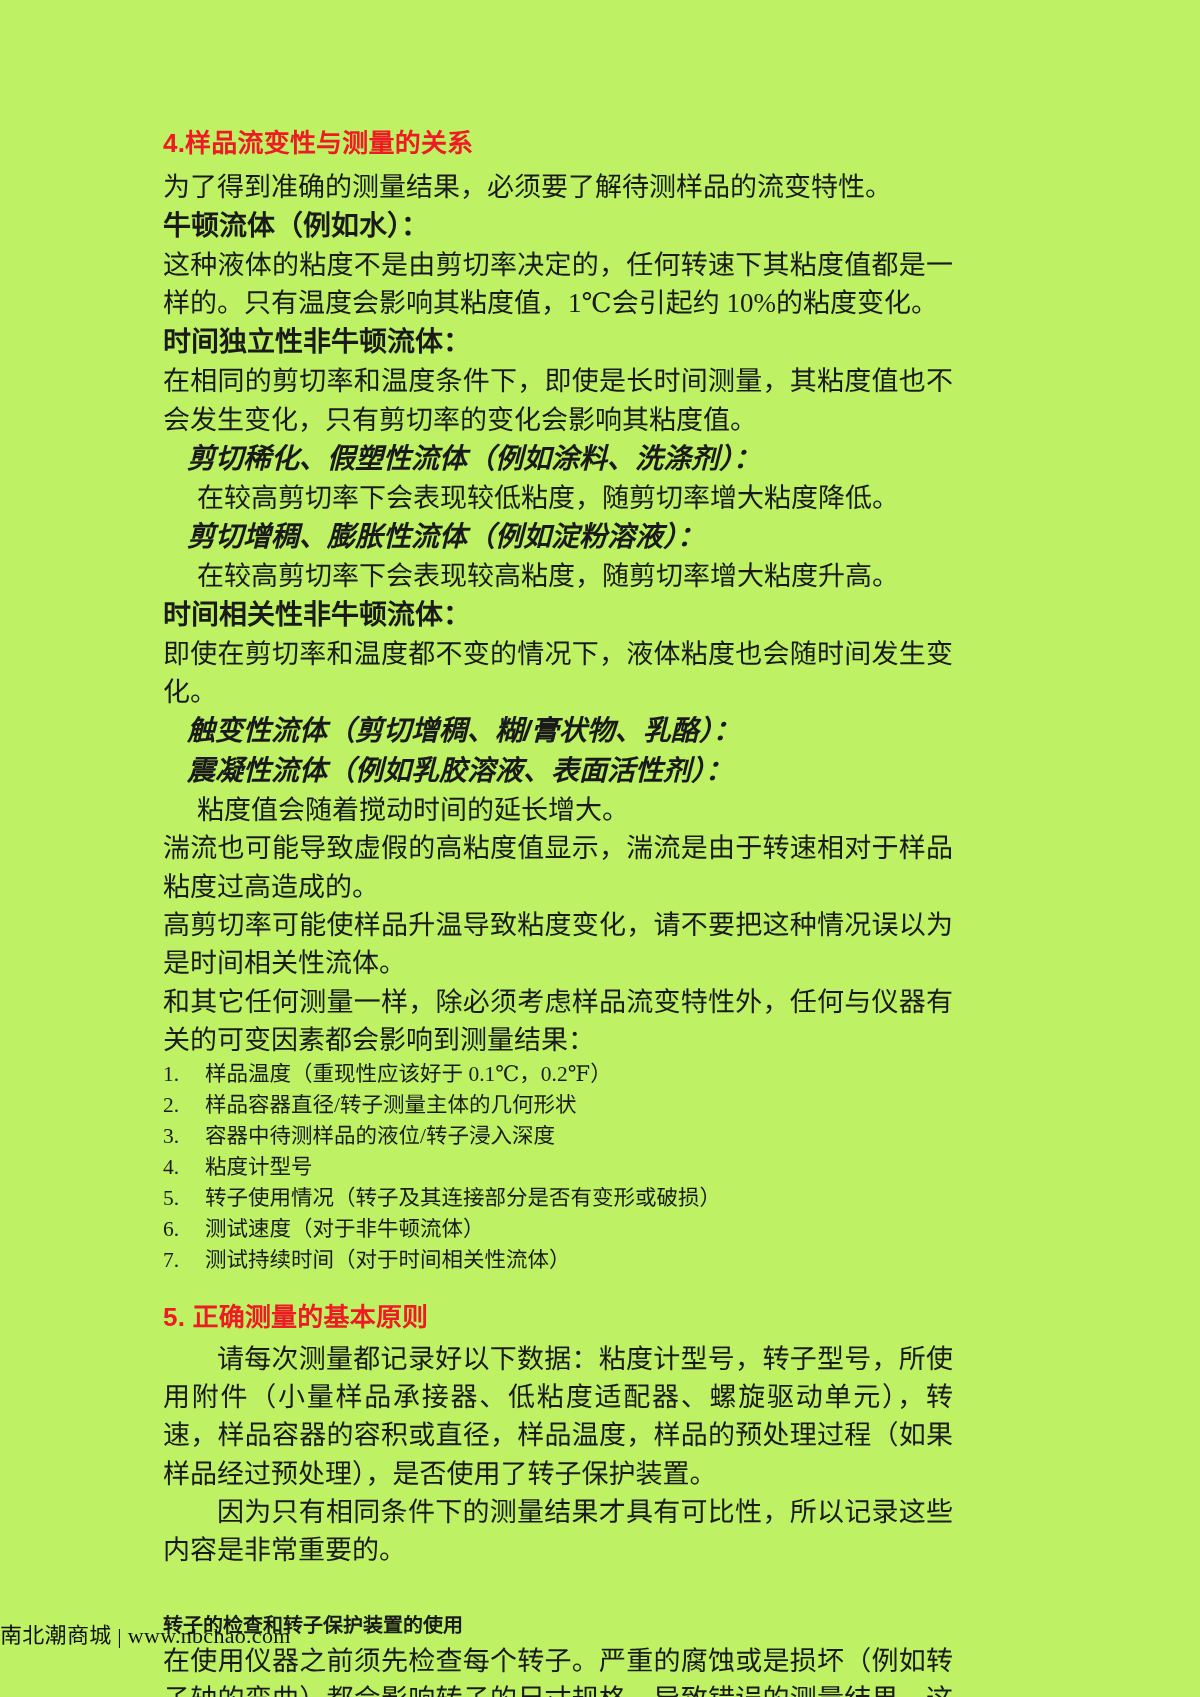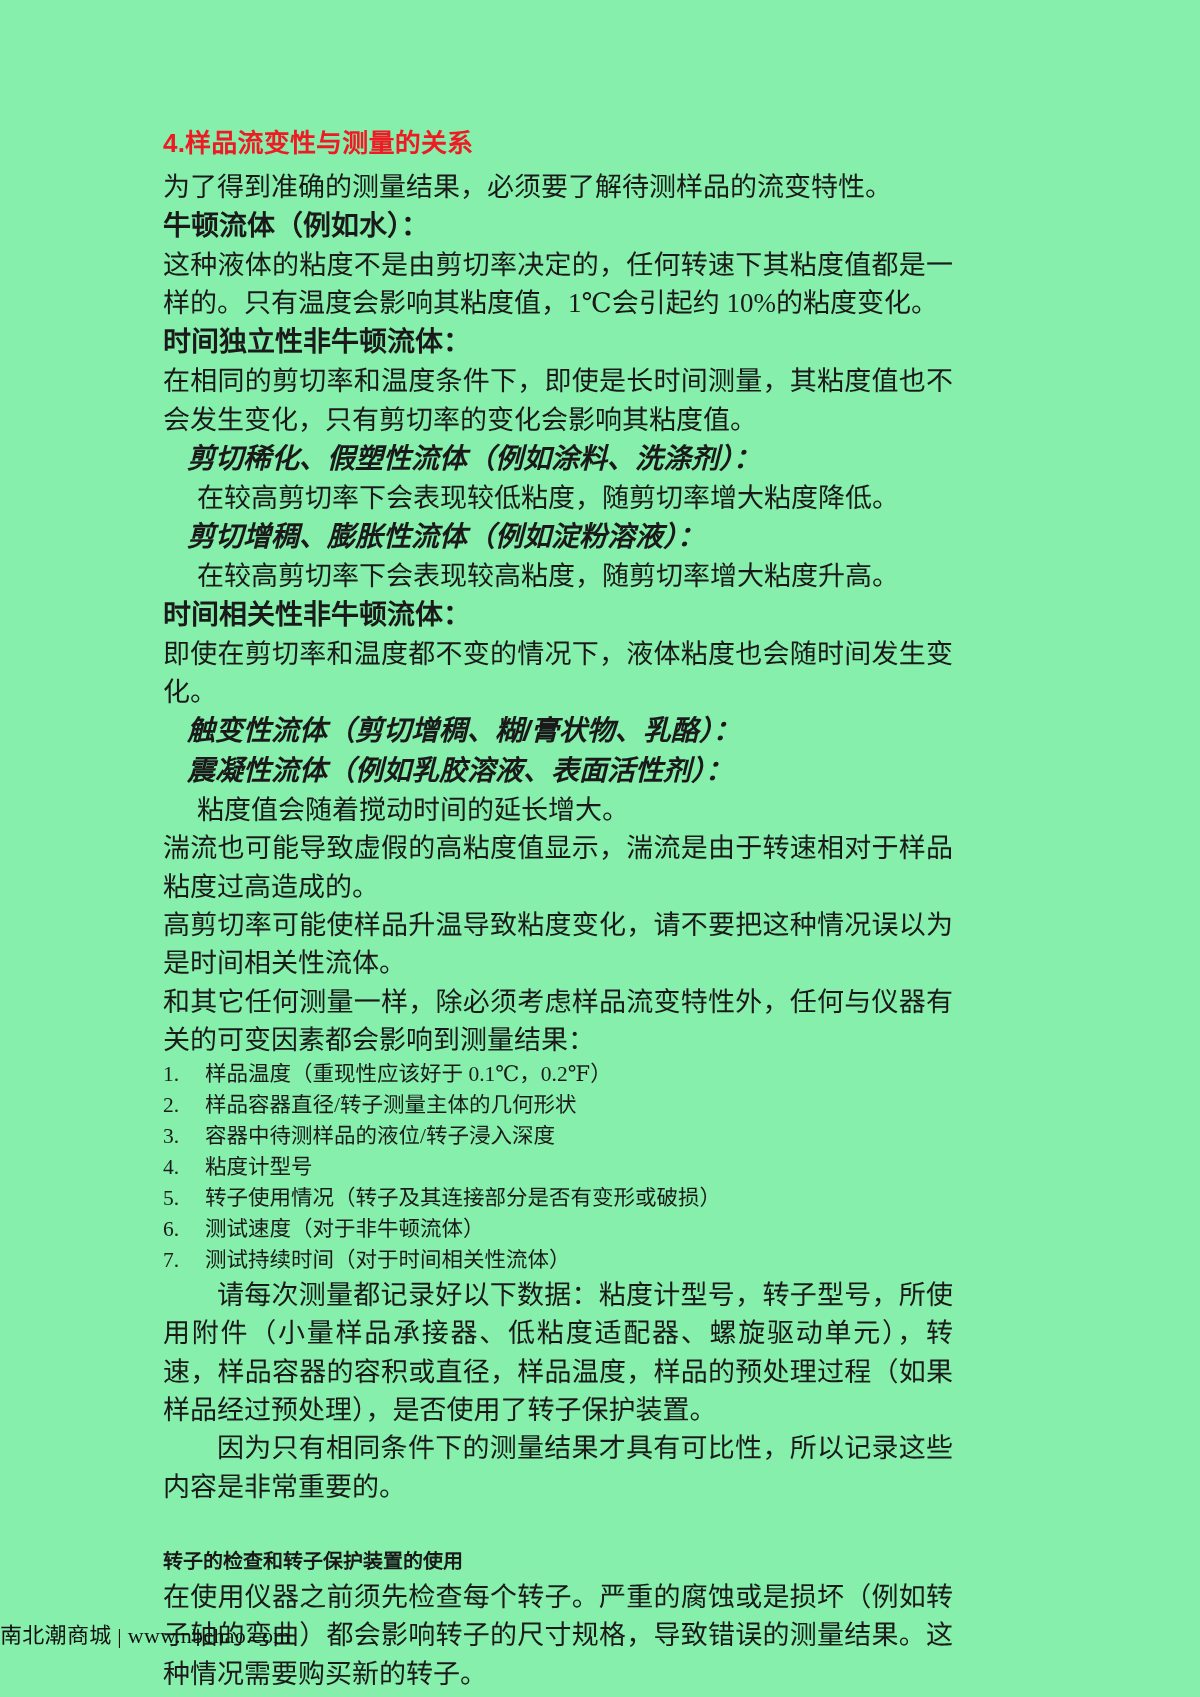--- a/index.html
+++ b/index.html
@@ -13,21 +13,21 @@
     height: 1697px;
     position: relative;
     font-family: "Liberation Serif", "DejaVu Serif", serif;
     color: #1a1a1a;
     -webkit-font-smoothing: antialiased;
   }
 
   .page {
     position: absolute;
     inset: 0;
-    background: #86efac;
+    background: #bef264;
   }
 
   .content {
     position: absolute;
     left: 163px;
     top: 128px;
     width: 790px;
   }
 
   
@@ -173,20 +173,21 @@
       <li>
         <span class="num">6.</span>
         <span class="txt">测试速度（对于非牛顿流体）</span>
       </li>
       <li>
         <span class="num">7.</span>
         <span class="txt">测试持续时间（对于时间相关性流体）</span>
       </li>
     </ol>
 
+    <h2 class="h-red sec5">5. 正确测量的基本原则</h2>
 
     <p class="para first-line-indent">请每次测量都记录好以下数据：粘度计型号，转子型号，所使用附件（小量样品承接器、低粘度适配器、螺旋驱动单元），转速，样品容器的容积或直径，样品温度，样品的预处理过程（如果样品经过预处理），是否使用了转子保护装置。</p>
 
     <p class="para first-line-indent">因为只有相同条件下的测量结果才具有可比性，所以记录这些内容是非常重要的。</p>
 
     <div class="gap-large"></div>
 
     <p class="subhead-bold">转子的检查和转子保护装置的使用</p>
 
     <p class="para">在使用仪器之前须先检查每个转子。严重的腐蚀或是损坏（例如转子轴的弯曲）都会影响转子的尺寸规格，导致错误的测量结果。这种情况需要购买新的转子。</p>

